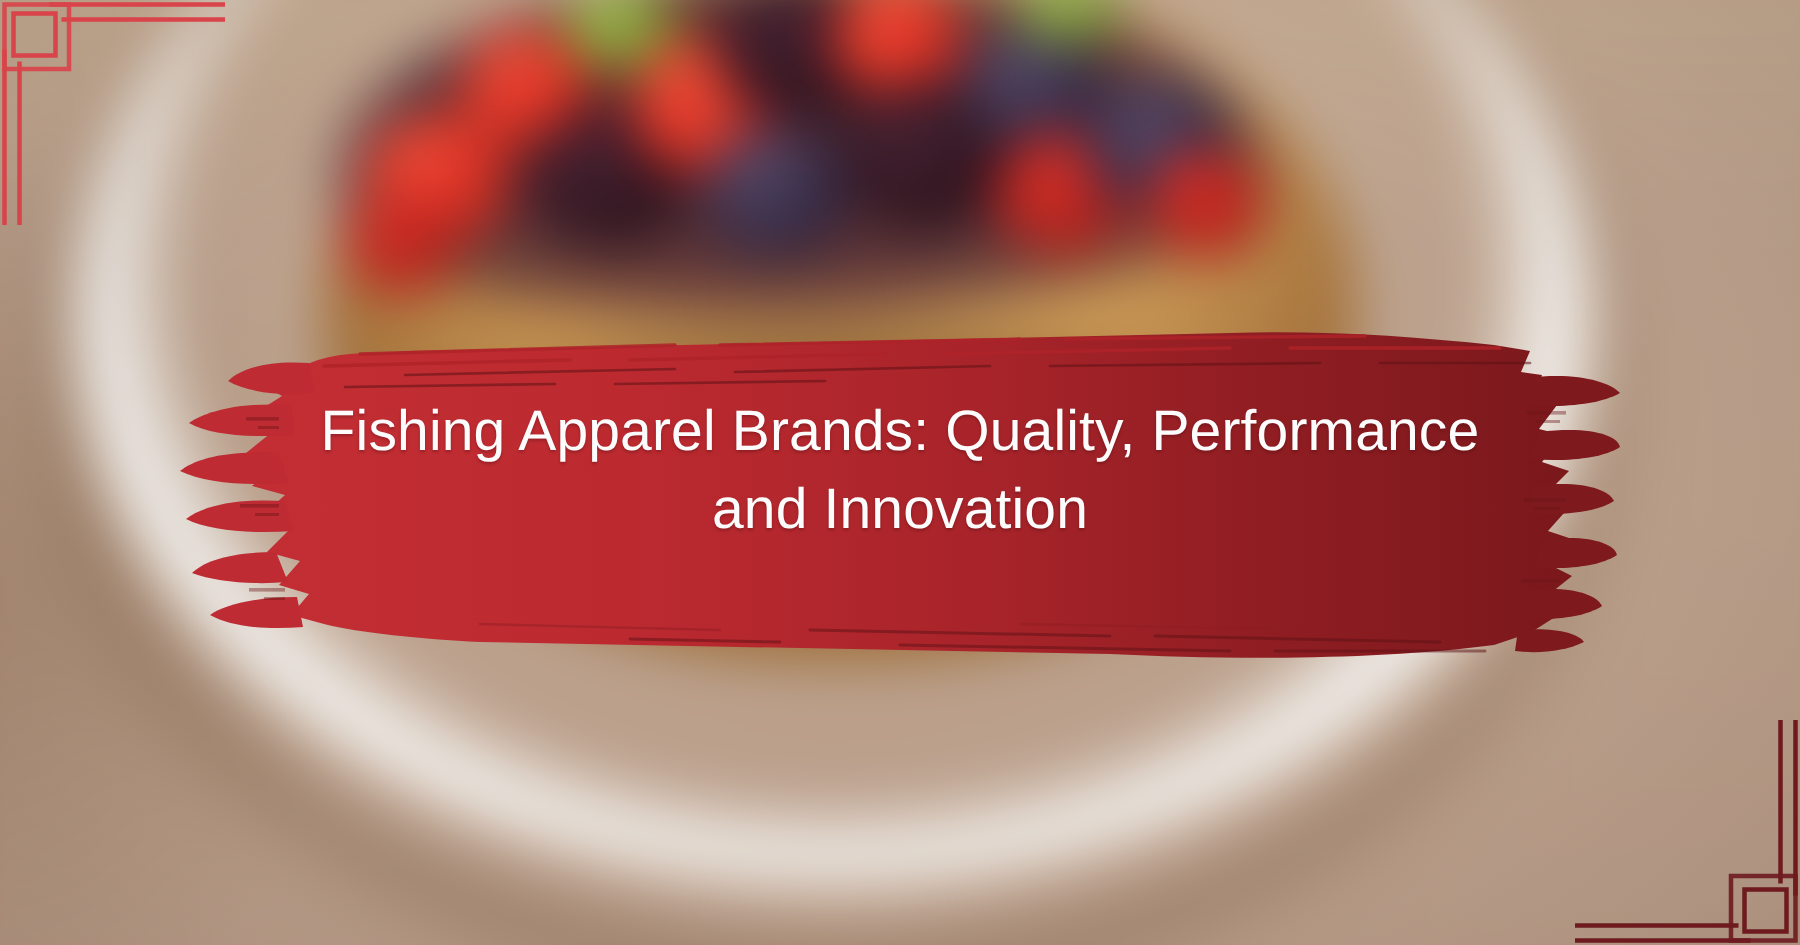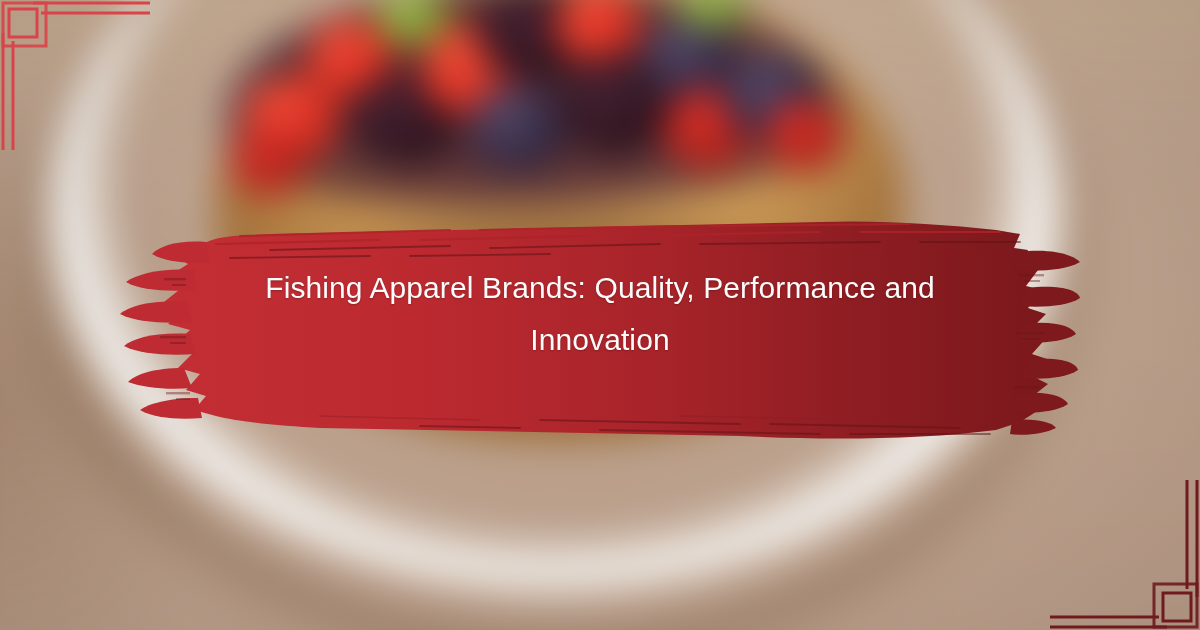--- a/index.html
+++ b/index.html
@@ -132,21 +132,21 @@
   .banner-text {
     position:absolute;
     left:0; top:0;
     width:960px; height:272px;
     display:flex; flex-direction:column;
     align-items:center; justify-content:center;
     padding:0 86px;
   }
   .title {
     color:#fdfcfc;
-    font-size:30px;
+    font-size:38px;
     line-height:52px;
     font-weight:400;
     text-align:center;
     letter-spacing:0.1px;
     max-width:790px;
     text-shadow:0 1px 2px rgba(60,8,10,0.30);
   }
 </style>
 </head>
 <body>

